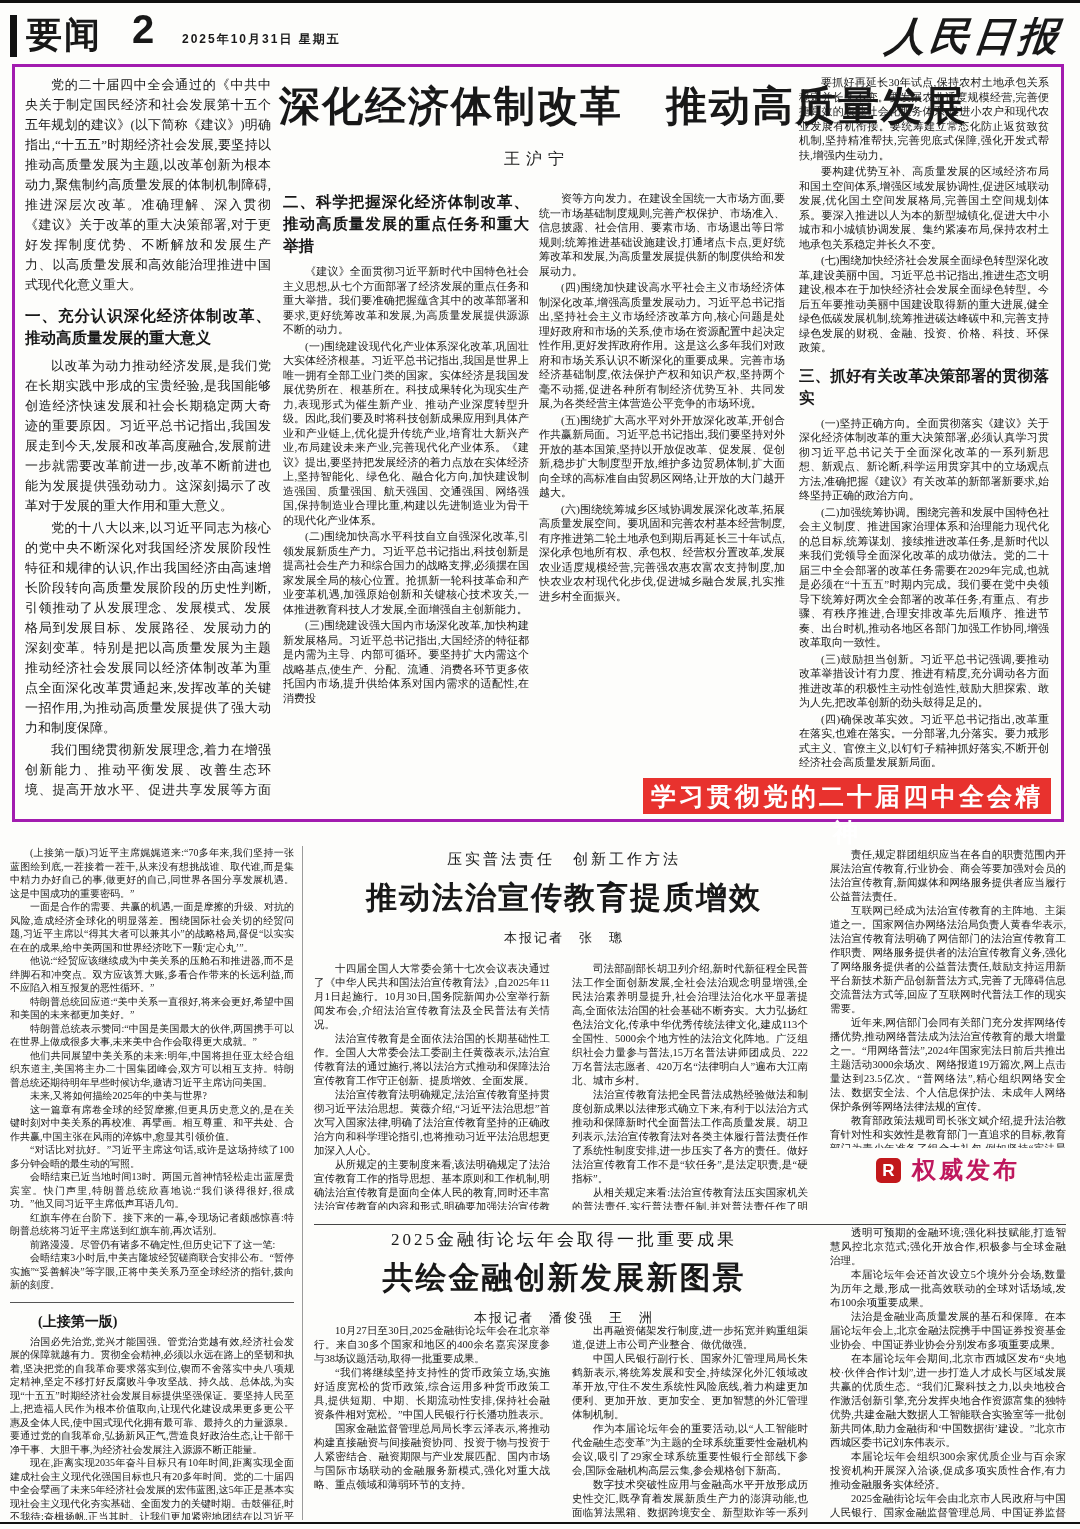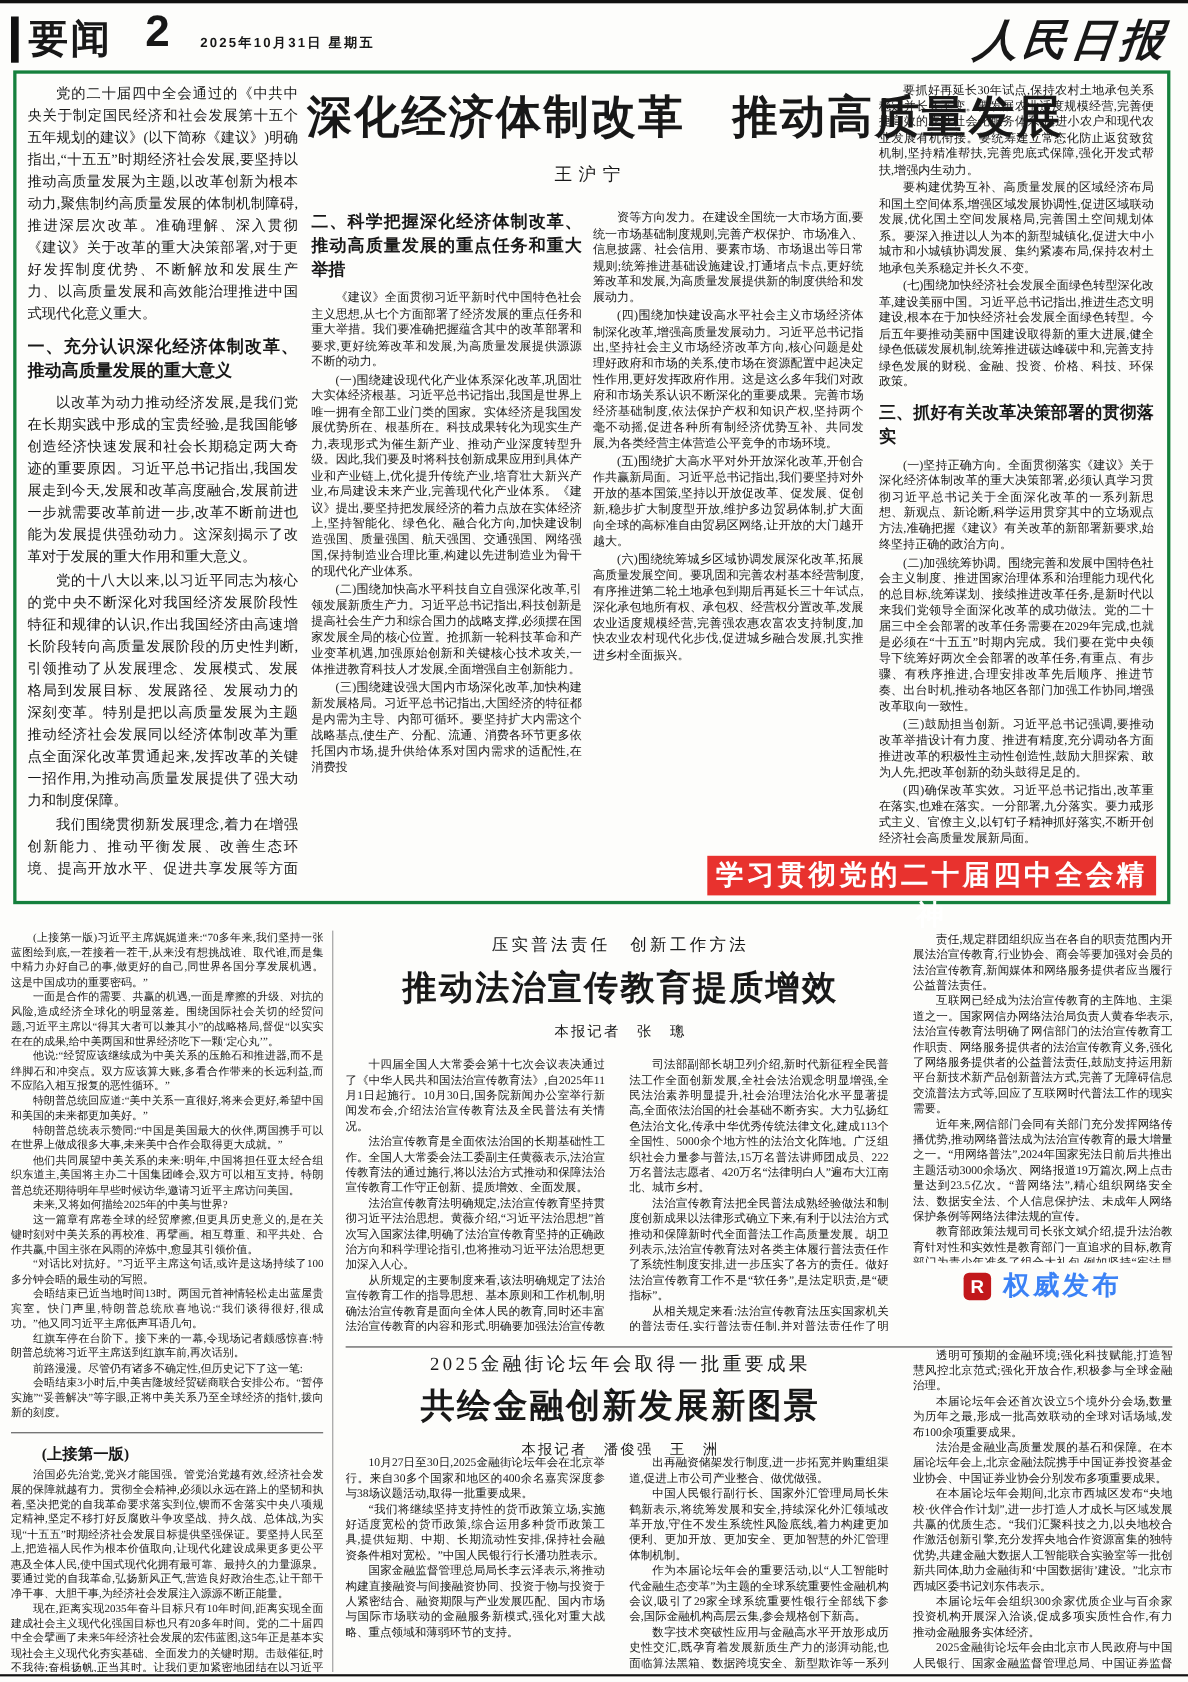--- a/index.html
+++ b/index.html
@@ -11,21 +11,21 @@
   .mh-section{position:absolute;left:26px;top:8px;font-family:"Liberation Sans",sans-serif;
               font-weight:900;font-size:36px;letter-spacing:2px;}
   .mh-page{position:absolute;left:132px;top:4px;font-family:"Liberation Sans",sans-serif;
            font-weight:700;font-size:40px;}
   .mh-date{position:absolute;left:182px;top:28px;font-family:"Liberation Sans",sans-serif;
            font-weight:700;font-size:12px;letter-spacing:2px;}
   .mh-logo{position:absolute;right:18px;top:6px;font-weight:900;font-size:40px;
            font-style:italic;letter-spacing:4px;transform:skewX(-6deg);}
   
   #lead-box{position:absolute;left:12px;top:64px;width:1046px;height:752px;
-            border:3px solid #15803d;background:#fdfdfb;text-decoration:underline;}
+            border:3px solid #a21caf;background:#fdfdfb;text-decoration:underline;}
   .lead-col{position:absolute;overflow:hidden;}
   .lead-col p{margin:0 0 2px;font-size:11px;line-height:14.5px;text-align:justify;text-indent:2em;}
   .lead-intro p{font-size:13px;line-height:20px;}
   .sec-head{font-family:"Liberation Sans",sans-serif;font-weight:900;font-size:15.5px;
             line-height:22px;margin:10px 0 7px;text-align:justify;}
   #lead-headline{position:absolute;left:264px;top:10px;width:516px;height:108px;text-align:center;}
   #lead-title{font-family:"Liberation Sans",sans-serif;font-weight:900;font-size:41px;
               letter-spacing:2px;line-height:58px;white-space:nowrap;}
   #lead-author{font-size:16px;margin-top:14px;letter-spacing:6px;}
   #campaign-banner{position:absolute;right:10px;bottom:5px;width:408px;height:36px;
@@ -43,21 +43,21 @@
   .art-head{position:absolute;text-align:center;}
   .kicker{font-size:15px;letter-spacing:3px;margin:4px 0 8px;}
   .art-title{font-family:"Liberation Sans",sans-serif;font-weight:900;font-size:31px;letter-spacing:2px;}
   .byline{font-size:13px;margin-top:10px;letter-spacing:2px;}
   #law-fin-divider{position:absolute;left:0;top:370px;width:752px;border:none;border-top:1px solid #444;}
   #authority-mark{position:absolute;left:516px;top:306px;width:236px;height:40px;
                   text-align:center;line-height:34px;}
   .auth-icon{display:inline-block;width:25px;height:25px;background:#c2181b;color:#fff;
              font-family:"Liberation Sans",sans-serif;font-weight:900;font-size:17px;line-height:25px;
              text-align:center;border-radius:5px;vertical-align:middle;margin-right:7px;}
-  .auth-text{color:#3b82f6;font-family:"Liberation Sans",sans-serif;font-weight:900;
+  .auth-text{color:#be185d;font-family:"Liberation Sans",sans-serif;font-weight:900;
              font-size:24px;letter-spacing:3px;vertical-align:middle;}
   #page-bottom-rule{position:absolute;left:0;top:1522px;width:1080px;height:2px;background:#111;}
 </style>
 </head>
 <body>
 
 <div id="page">
 
   <div id="masthead">
     <span class="mh-bar"></span>

